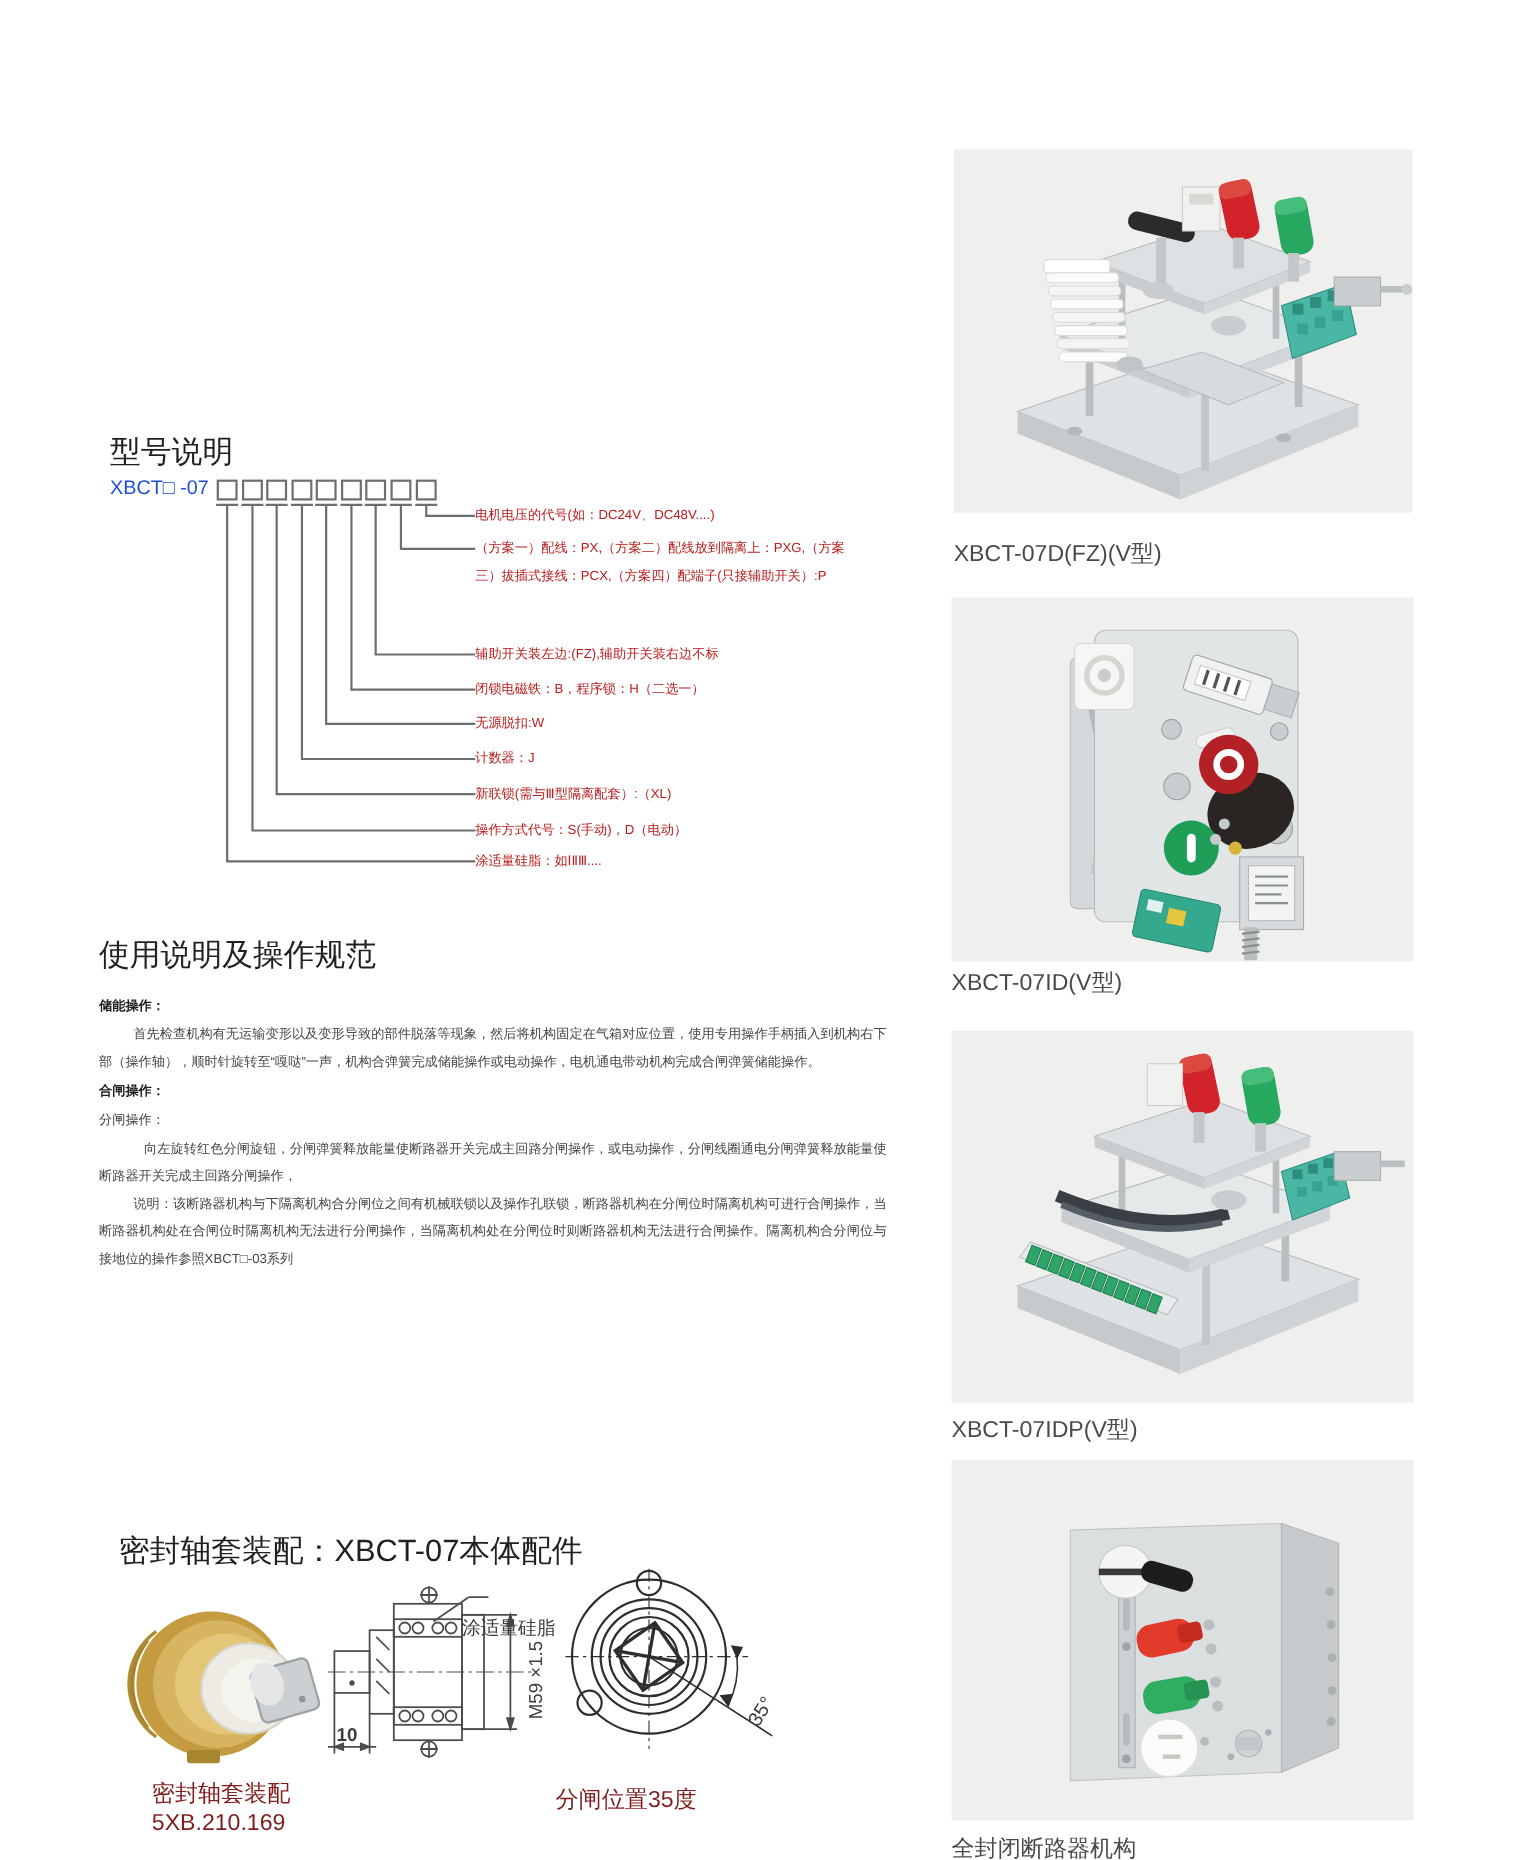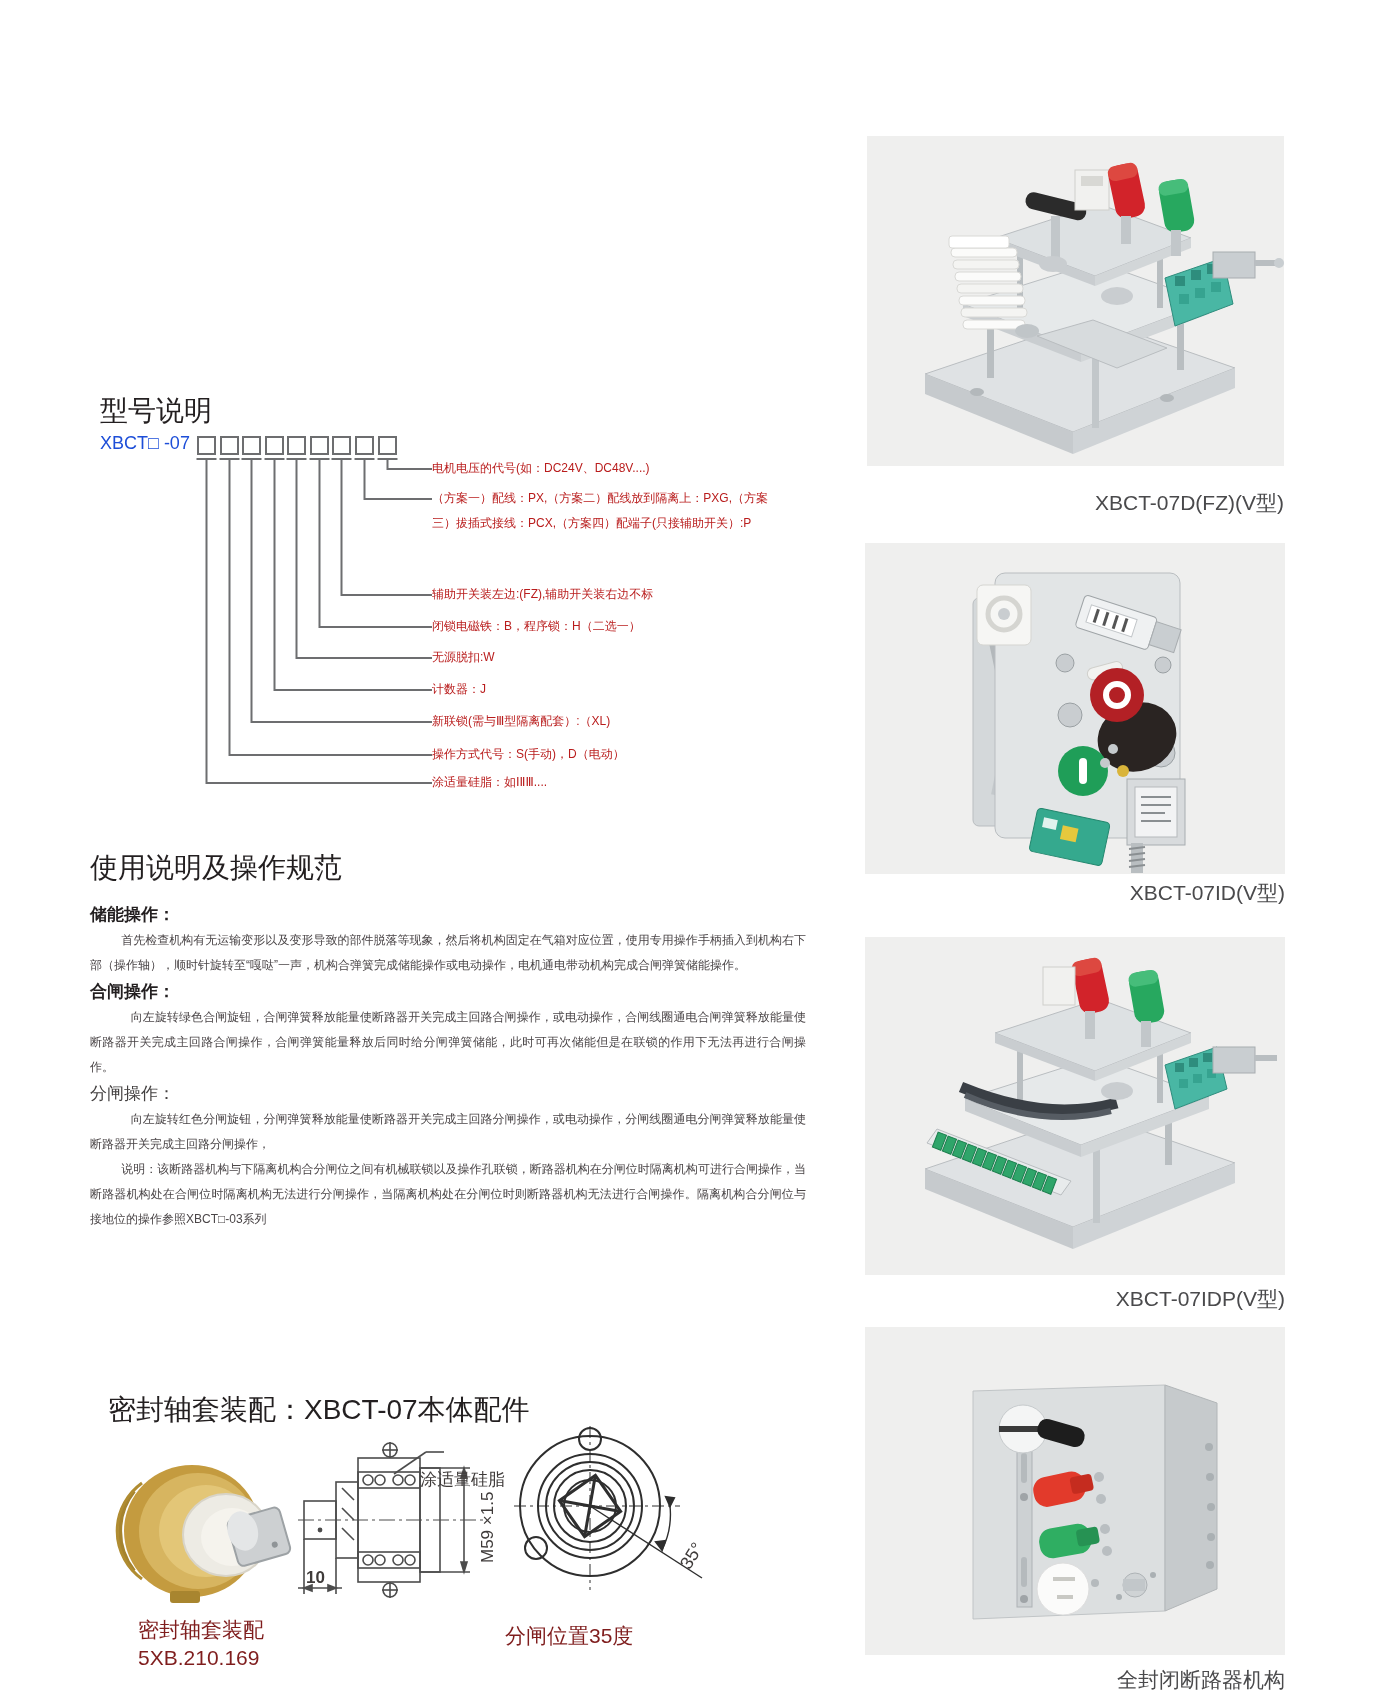--- a/index.html
+++ b/index.html
@@ -6,28 +6,28 @@
   html,body{background:#ffffff}
   #page{position:relative;width:1400px;height:1691px;background:#fff;overflow:hidden;
         font-family:"Liberation Sans","DejaVu Sans",sans-serif;color:#434040}
   .sec-h{position:absolute;font-size:28px;font-weight:normal;color:#231f20;white-space:nowrap}
   #model-prefix{position:absolute;left:100px;top:433px;font-size:18px;color:#1d4ed8;white-space:nowrap}
   #model-diagram{position:absolute;left:190px;top:434px}
   .mlabel{position:absolute;left:432px;font-size:12px;line-height:25px;white-space:nowrap;color:#b91c1c}
   .mlabel.wrap{white-space:normal;width:340px}
   #usage{position:absolute;left:90px;top:849px;width:716px}
   #usage .sec-h{position:static;display:block;margin-bottom:14px}
-  .sub{font-size:17px;line-height:27px;color:#231f20;font-weight:bold}
+  .sub{font-size:12px;line-height:27px;color:#231f20;font-weight:bold}
   .sub.normal{font-weight:normal;color:#434040}
   .body-p{font-size:12px;line-height:25px;text-align:justify;color:#4a4547}
   .indent2{text-indent:2.6em}
   .indent3{text-indent:3.4em}
   .photo-block{position:absolute;background:#efefee}
   .photo-block svg{display:block;width:100%;height:100%}
-  .pcaption{position:absolute;font-size:21px;color:#4a4a4c;text-align:right;white-space:nowrap}
+  .pcaption{position:absolute;font-size:21px;color:#4a4a4c;text-align:left;white-space:nowrap}
   .dlabel{position:absolute;font-size:17px;color:#3f3b3a;white-space:nowrap}
   .dlabel.rot90{transform:rotate(-90deg);transform-origin:0 0}
   .dlabel.rot35{transform:rotate(-58deg);transform-origin:0 0;font-size:18px}
   .dcaption{position:absolute;font-size:21px;color:#7f1d1d;white-space:nowrap}
   .draw{position:absolute}
 </style>
 </head>
 <body>
 
 <div id="page">
@@ -77,21 +77,20 @@
   <div class="mlabel" style="top:677px">计数器：J</div>
   <div class="mlabel" style="top:709px">新联锁(需与Ⅲ型隔离配套）:（XL)</div>
   <div class="mlabel" style="top:742px">操作方式代号：S(手动)，D（电动）</div>
   <div class="mlabel" style="top:770px">涂适量硅脂：如ⅠⅡⅢ....</div>
 
   <div id="usage">
     <h2 class="sec-h">使用说明及操作规范</h2>
     <h3 class="sub">储能操作：</h3>
     <p class="body-p indent2">首先检查机构有无运输变形以及变形导致的部件脱落等现象，然后将机构固定在气箱对应位置，使用专用操作手柄插入到机构右下部（操作轴），顺时针旋转至“嘎哒”一声，机构合弹簧完成储能操作或电动操作，电机通电带动机构完成合闸弹簧储能操作。</p>
     <h3 class="sub">合闸操作：</h3>
-    <p class="body-p indent3">向左旋转绿色合闸旋钮，合闸弹簧释放能量使断路器开关完成主回路合闸操作，或电动操作，合闸线圈通电合闸弹簧释放能量使断路器开关完成主回路合闸操作，合闸弹簧能量释放后同时给分闸弹簧储能，此时可再次储能但是在联锁的作用下无法再进行合闸操作。</p>
     <h3 class="sub normal">分闸操作：</h3>
     <p class="body-p indent3">向左旋转红色分闸旋钮，分闸弹簧释放能量使断路器开关完成主回路分闸操作，或电动操作，分闸线圈通电分闸弹簧释放能量使断路器开关完成主回路分闸操作，</p>
     <p class="body-p indent2">说明：该断路器机构与下隔离机构合分闸位之间有机械联锁以及操作孔联锁，断路器机构在分闸位时隔离机构可进行合闸操作，当断路器机构处在合闸位时隔离机构无法进行分闸操作，当隔离机构处在分闸位时则断路器机构无法进行合闸操作。隔离机构合分闸位与接地位的操作参照XBCT□-03系列</p>
   </div>
 
   <h2 class="sec-h" style="left:108px;top:1391px">密封轴套装配：XBCT-07本体配件</h2>
 
   <svg class="draw" style="left:112px;top:1445px" width="205" height="172" viewBox="0 0 205 172">
     <ellipse cx="80" cy="86" rx="68" ry="66" fill="#c49b3f"></ellipse>
     <ellipse cx="86" cy="86" rx="59" ry="58" fill="#d7b560"></ellipse>

